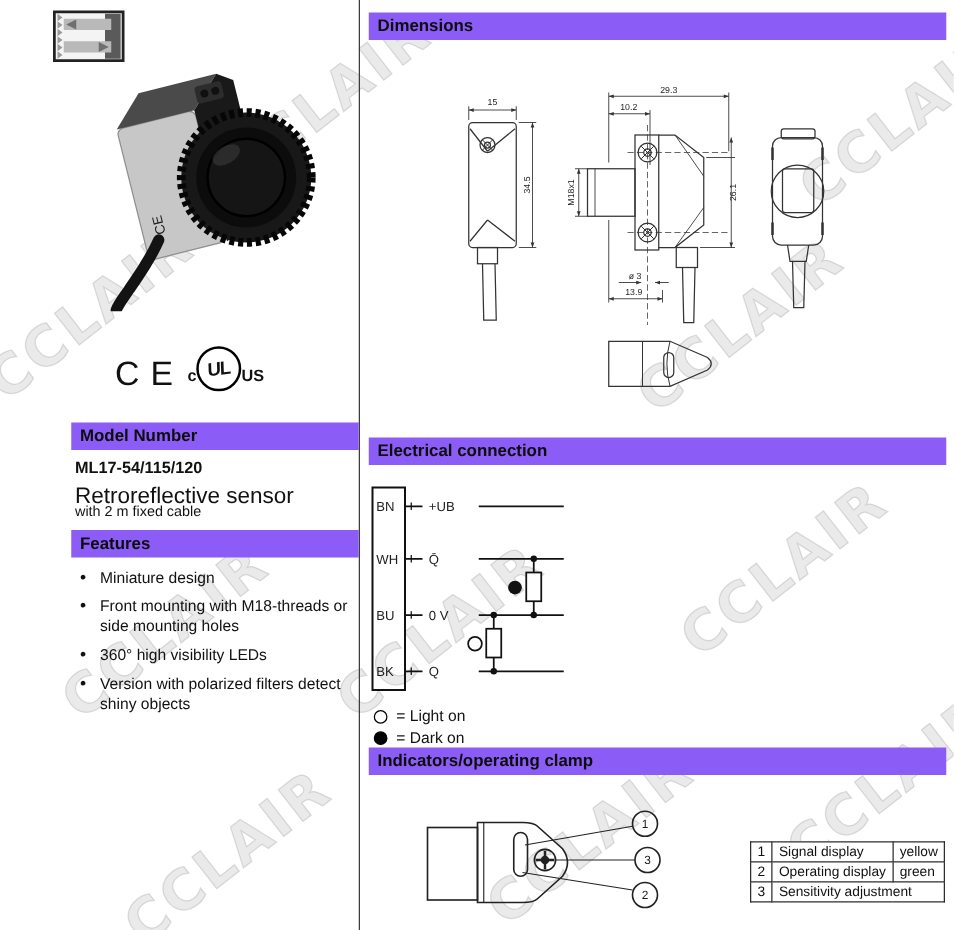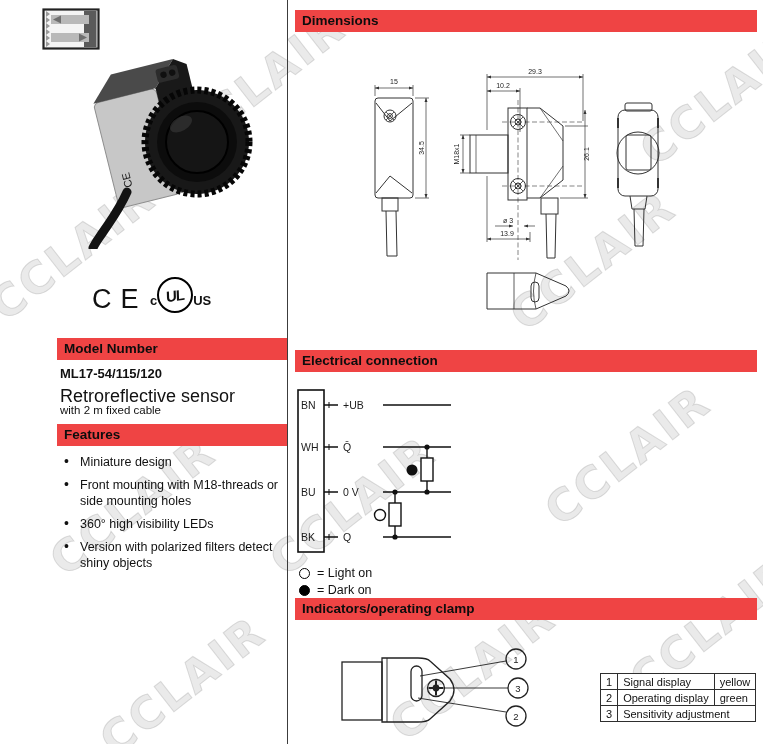--- a/index.html
+++ b/index.html
@@ -12,21 +12,21 @@
   
   .wm {
     position:absolute; z-index:0; font-weight:700; font-size:44px; letter-spacing:3px;
     color:rgba(185,185,185,0.30); -webkit-text-stroke:1px rgba(160,160,160,0.35);
     transform:rotate(-38deg); white-space:nowrap; pointer-events:none;
     font-family:"DejaVu Sans",sans-serif;
   }
   .layer { position:absolute; inset:0; z-index:1; }
   
   .secbar {
-    position:absolute; height:22px; background:#ef4444;
+    position:absolute; height:22px; background:#8b5cf6;
     font-size:13.5px; font-weight:700; color:#0d0d0d; line-height:22px; padding-left:7px;
   }
   .secbar.left { left:57px; width:230px; }
   .secbar.right { left:295px; width:462px; }
   
   .divider { position:absolute; left:287px; top:0; width:1px; height:744px; background:#3c3c3c; }
   
   .model-name { position:absolute; left:60px; top:366px; font-size:13px; font-weight:700; }
   .desc1 { position:absolute; left:60px; top:386px; font-size:18px; }
   .desc2 { position:absolute; left:60px; top:404px; font-size:11.5px; }

